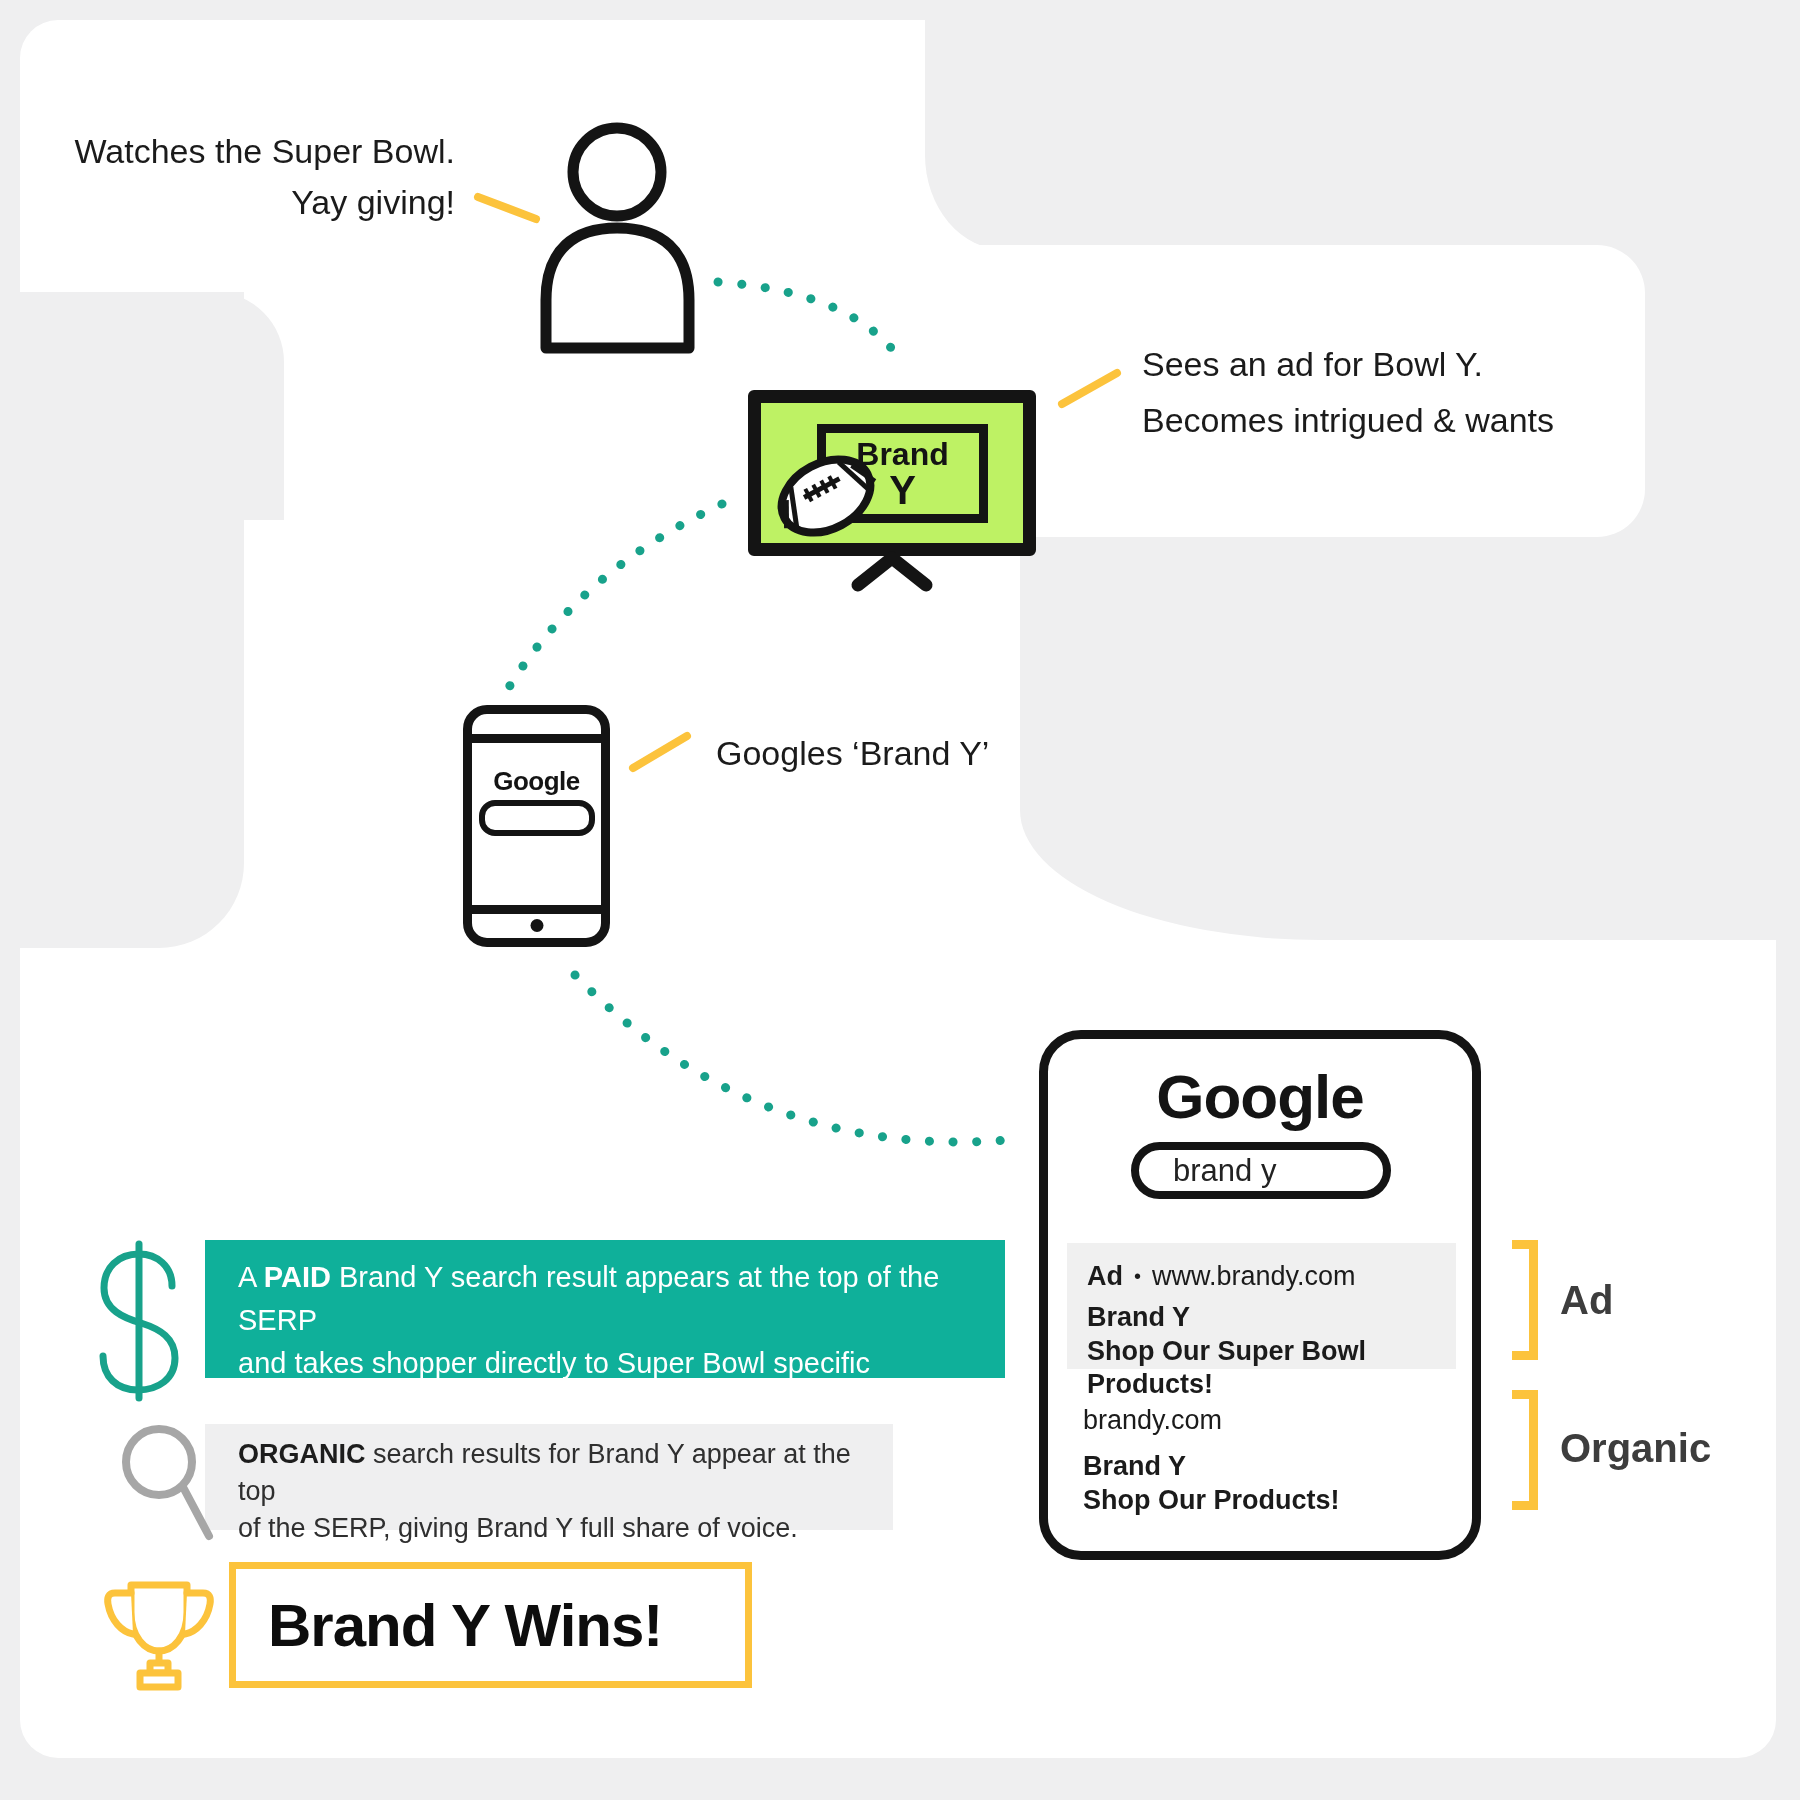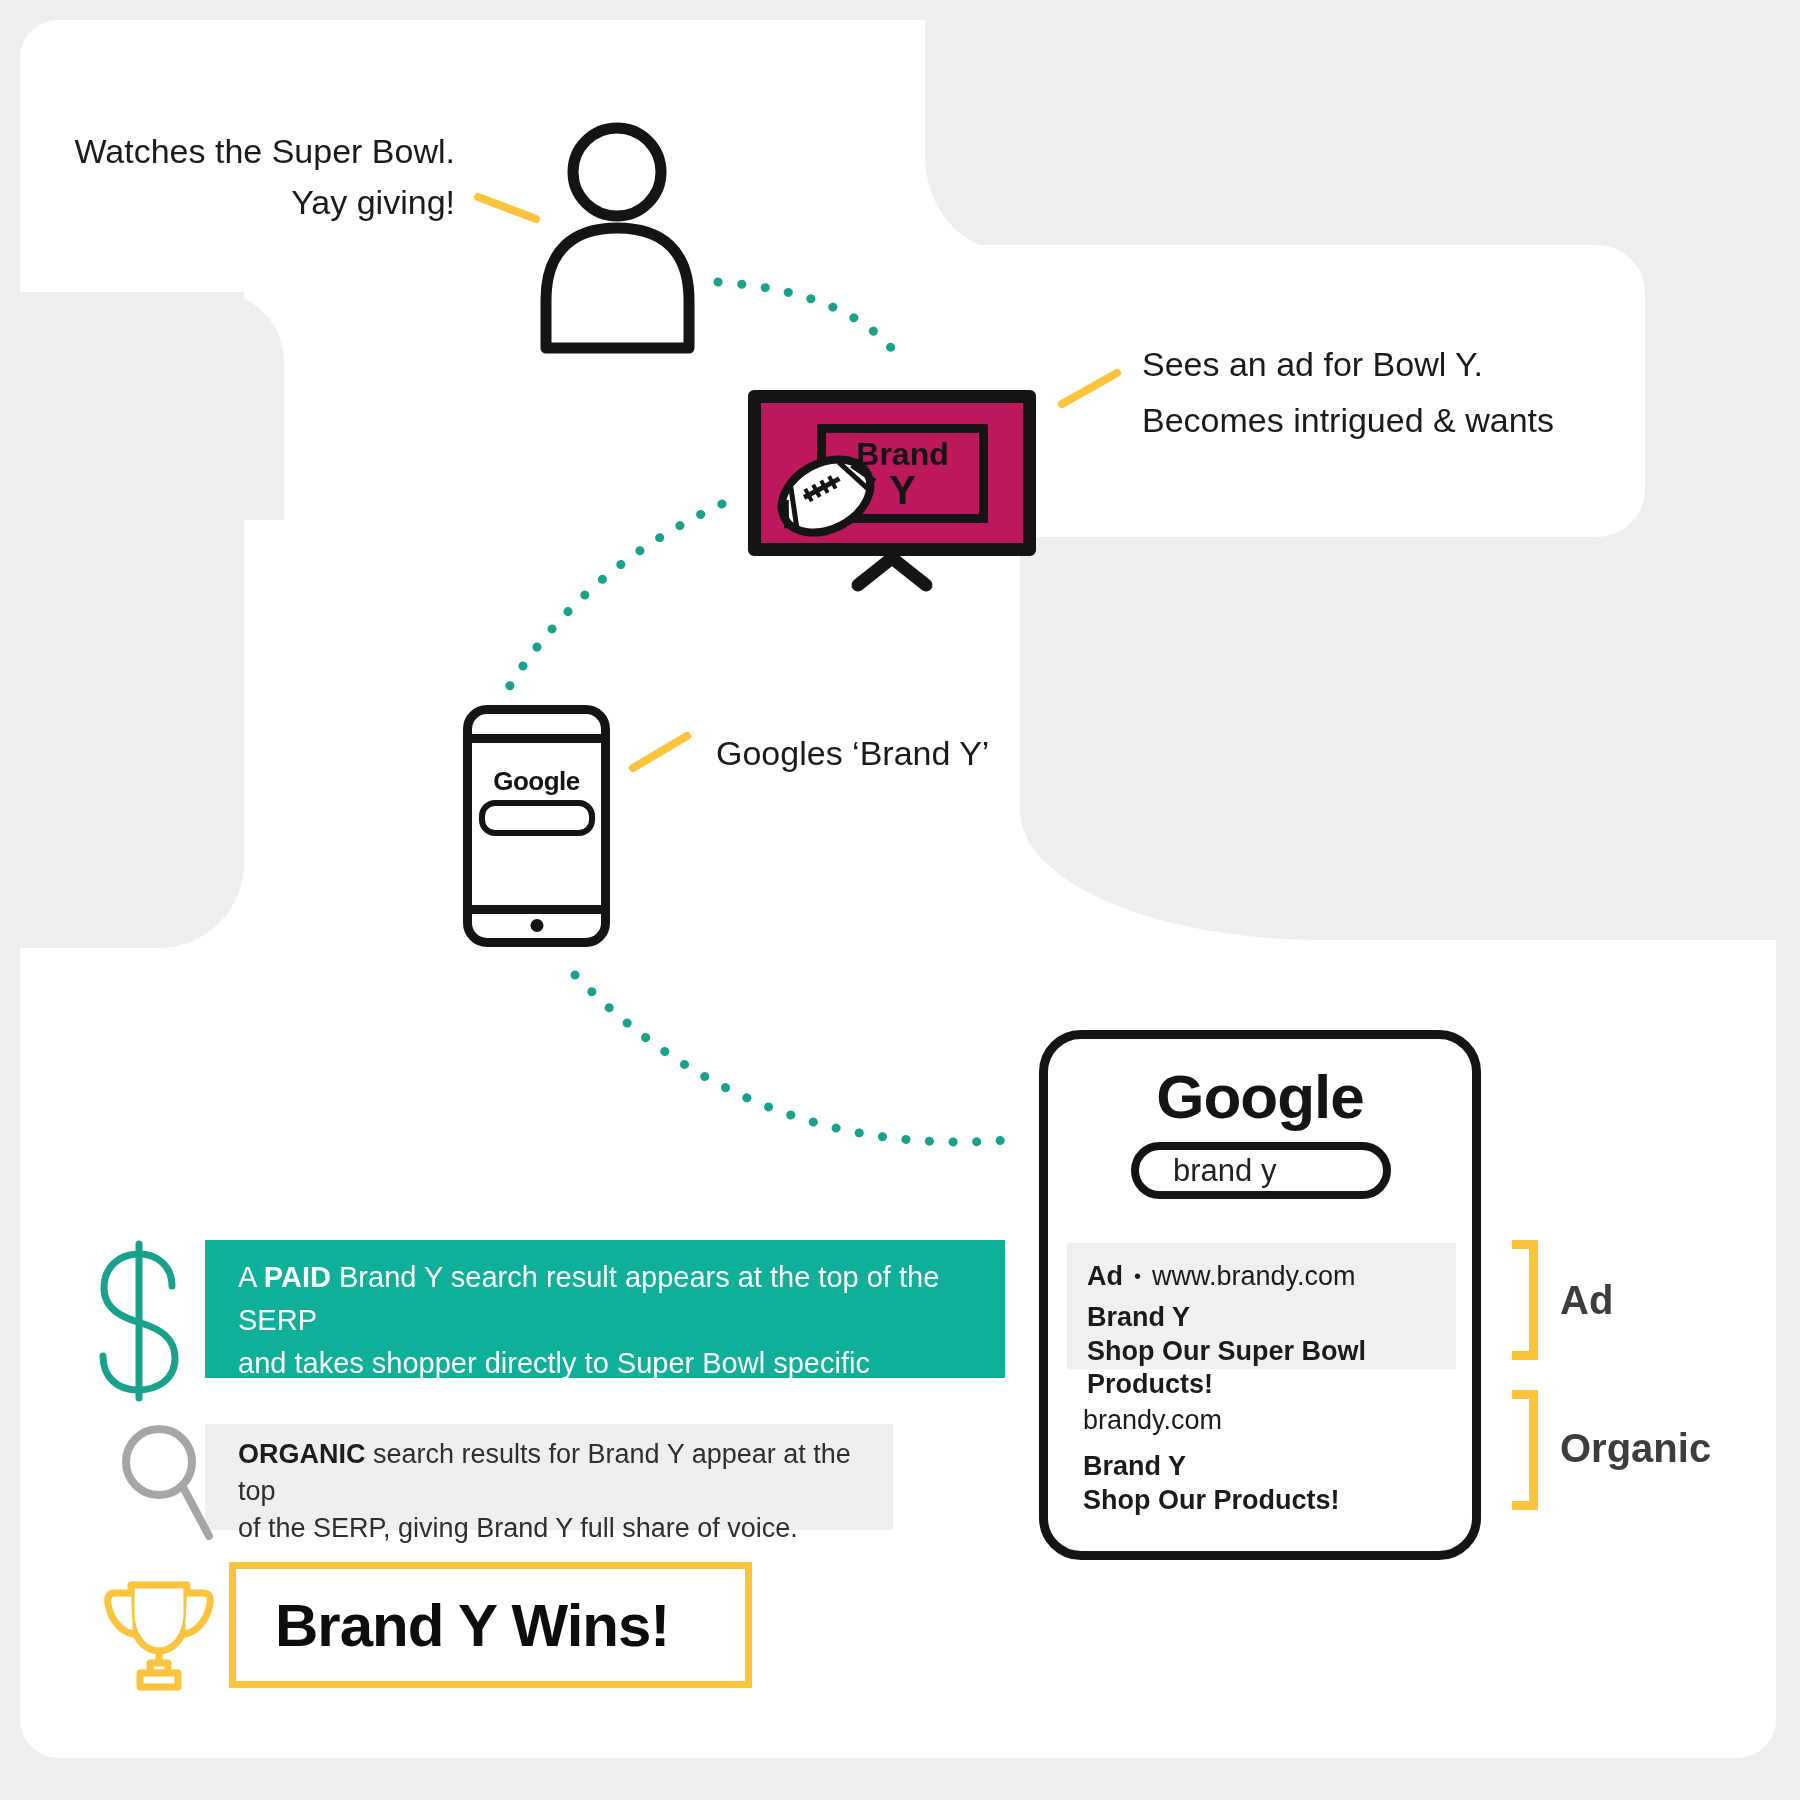--- a/index.html
+++ b/index.html
@@ -18,21 +18,21 @@
   .blob-right-block{left:1020px;top:245px;width:810px;height:695px;border-bottom-left-radius:300px 130px;}
   .step2-card{left:880px;top:245px;width:765px;height:292px;background:#fff;border-radius:48px;}
 
   .headline{font-weight:normal;color:var(--text-dark,#1b1b1b);font-size:34px;line-height:1.5;}
   .t-watch{left:55px;top:126px;width:400px;text-align:right;}
   .t-seead{left:1142px;top:336px;line-height:1.65;}
   .t-google{left:716px;top:728px;text-align:center;}
 
   
   .tv{left:748px;top:390px;width:288px;height:166px;border:13px solid var(--ink,#141414);
-      border-radius:6px;background:#be185d;box-sizing:border-box;}
+      border-radius:6px;background:#bef264;box-sizing:border-box;}
   .tv-ad{position:absolute;left:56px;top:21px;width:171px;height:99px;border:9px solid var(--ink,#141414);
       box-sizing:border-box;display:flex;flex-direction:column;align-items:center;justify-content:center;}
   .tv-ad .l1{font-weight:bold;font-size:32px;line-height:1.0;color:var(--ink,#141414);}
   .tv-ad .l2{font-weight:bold;font-size:40px;line-height:1.0;color:var(--ink,#141414);}
 
   
   .phone{left:463px;top:705px;width:147px;height:242px;border:9px solid var(--ink,#141414);
       border-radius:24px;background:#fff;box-sizing:border-box;}
   .phone-topbar{position:absolute;left:0;right:0;top:20px;height:9px;background:var(--ink,#141414);}
   .phone-logo{position:absolute;left:0;right:0;top:52px;text-align:center;font-weight:bold;font-size:26px;color:var(--ink,#141414);letter-spacing:-0.5px;}
@@ -70,21 +70,21 @@
   
   .green-box{left:205px;top:1240px;width:800px;height:138px;background:var(--green,#0fb09a);
       color:#fff;font-size:29px;line-height:43px;padding:16px 0 0 33px;box-sizing:border-box;}
   .gray-box{left:205px;top:1424px;width:688px;height:106px;background:var(--bg-gray,#efeff0);
       color:#2f2f2f;font-size:27px;line-height:37px;padding:12px 0 0 33px;box-sizing:border-box;}
   .gray-box b{color:#1d1d1d;}
 
   
   .win-box{left:229px;top:1562px;width:523px;height:126px;border:7px solid var(--yellow,#fcc33c);
       box-sizing:border-box;display:flex;align-items:center;}
-  .win-box span{padding-left:32px;font-weight:bold;font-size:60px;color:#0d0d0d;letter-spacing:-1px;margin-left:7px;}
+  .win-box span{padding-left:32px;font-weight:bold;font-size:60px;color:#0d0d0d;letter-spacing:-1px;}
 
   svg.overlay{position:absolute;left:0;top:0;pointer-events:none;}
   .stroke-ink{stroke:var(--ink,#141414);fill:#fff;}
   .dots{stroke:var(--teal,#18a28b);fill:none;stroke-width:9;stroke-linecap:round;stroke-dasharray:0.1 23.5;}
   .dash{stroke:var(--yellow,#fcc33c);stroke-width:8;stroke-linecap:round;}
   .teal-line{stroke:var(--teal,#18a28b);stroke-width:7;fill:none;stroke-linecap:round;}
   .gray-line{stroke:var(--icon-gray,#a6a6a6);stroke-width:8;fill:none;stroke-linecap:round;}
   .yellow-line{stroke:var(--yellow,#fcc33c);stroke-width:7;fill:#fff;stroke-linejoin:round;stroke-linecap:round;}
 </style>
 </head>

